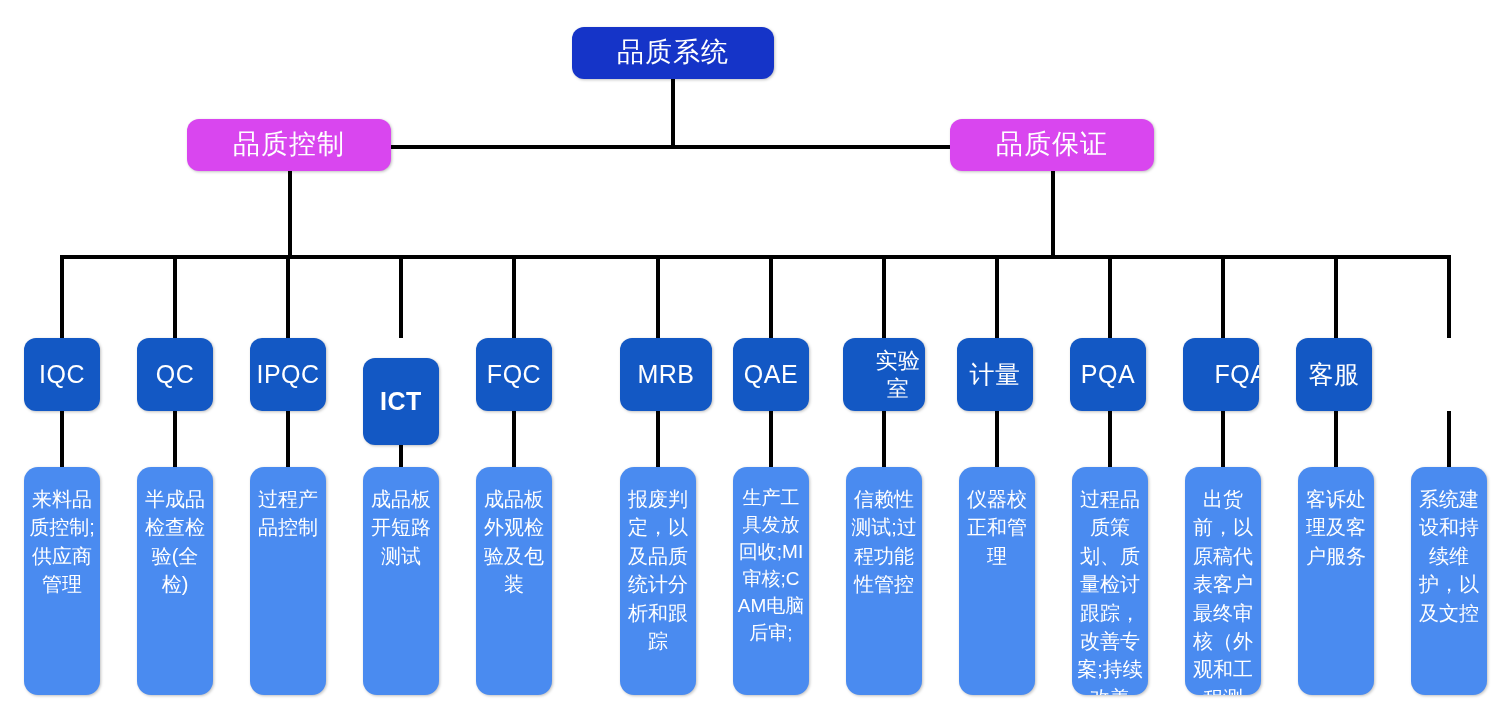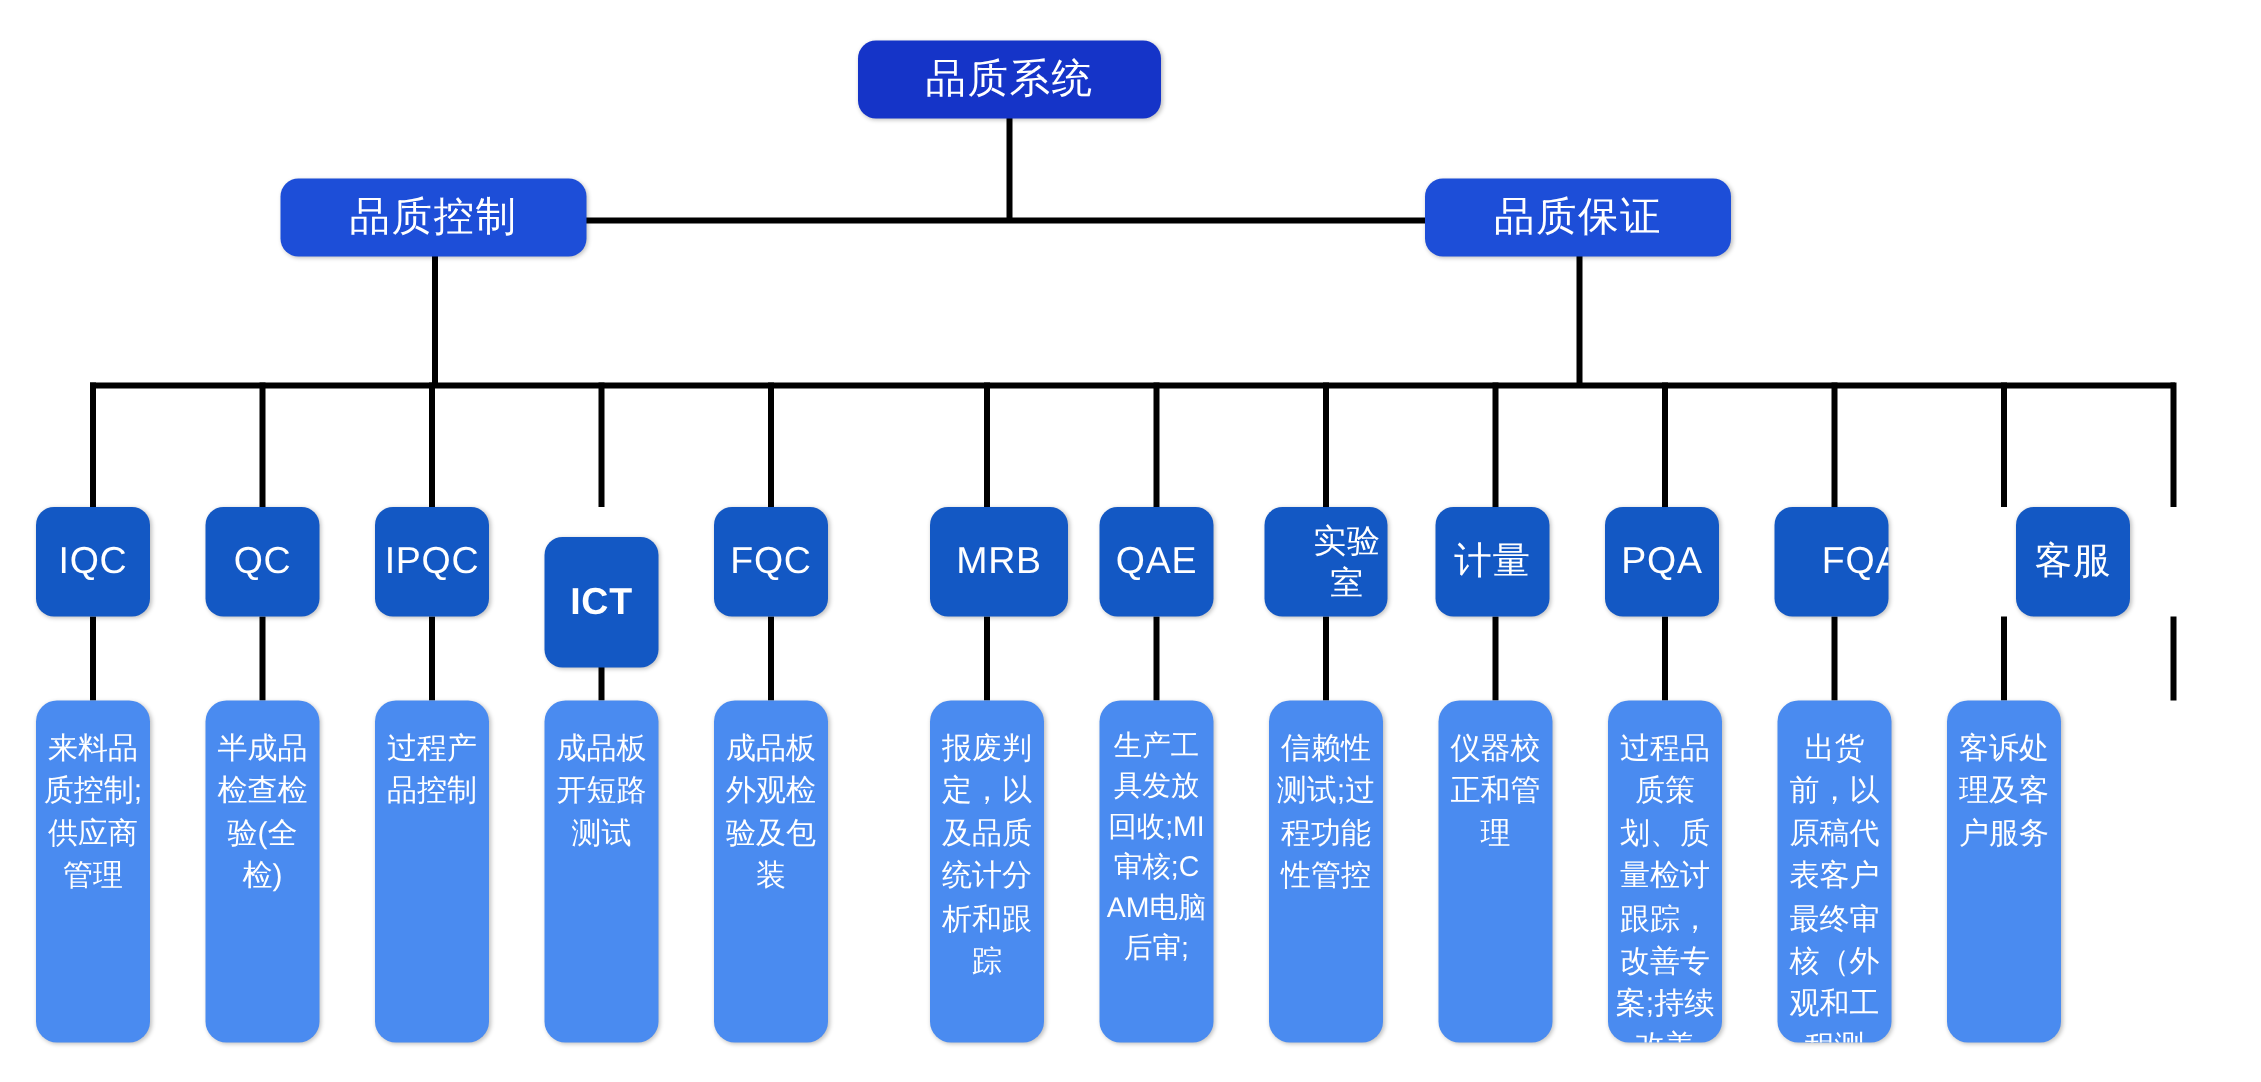--- a/index.html
+++ b/index.html
@@ -43,21 +43,21 @@
 
   
   .node-root {
     background: #1534C8;
     border-radius: 12px;
     font-size: 27px;
     letter-spacing: 1px;
   }
   
   .node-division {
-    background: #1d4ed8;
+    background: #d946ef;
     border-radius: 12px;
     font-size: 27px;
     letter-spacing: 1px;
   }
   
   .node-dept {
     background: #1358C4;
     border-radius: 12px;
     font-size: 25px;
     letter-spacing: 0.5px;
@@ -127,21 +127,21 @@
   <div class="node node-dept" style="left:137px; top:338px; width:76px; height:73px;">QC</div>
   <div class="node node-dept" style="left:250px; top:338px; width:76px; height:73px;">IPQC</div>
   <div class="node node-dept" style="left:363px; top:358px; width:76px; height:87px;font-weight:bold;">ICT</div>
   <div class="node node-dept" style="left:476px; top:338px; width:76px; height:73px;">FQC</div>
   <div class="node node-dept" style="left:620px; top:338px; width:92px; height:73px;">MRB</div>
   <div class="node node-dept" style="left:733px; top:338px; width:76px; height:73px;">QAE</div>
   <div class="node node-dept" style="left:843px; top:338px; width:82px; height:73px; font-size:22px;padding-left:28px;">实验室</div>
   <div class="node node-dept" style="left:957px; top:338px; width:76px; height:73px;text-align:center;">计量</div>
   <div class="node node-dept" style="left:1070px; top:338px; width:76px; height:73px;">PQA</div>
   <div class="node node-dept" style="left:1183px; top:338px; width:76px; height:73px;padding-left:40px;">FQA</div>
-  <div class="node node-dept" style="left:1296px; top:338px; width:76px; height:73px;margin-left:48px;">客服</div>
+  <div class="node node-dept" style="left:1296px; top:338px; width:76px; height:73px;">客服</div>
 
   <div class="node node-desc" style="left:24px; top:467px; width:76px; height:228px;">
     <span class="desc-text">来料品质控制;供应商管理</span>
   </div>
   <div class="node node-desc" style="left:137px; top:467px; width:76px; height:228px;">
     <span class="desc-text">半成品检查检验(全检)</span>
   </div>
   <div class="node node-desc" style="left:250px; top:467px; width:76px; height:228px;">
     <span class="desc-text">过程产品控制</span>
   </div>
@@ -165,14 +165,17 @@
   </div>
   <div class="node node-desc" style="left:1072px; top:467px; width:76px; height:228px;">
     <span class="desc-text">过程品质策划、质量检讨跟踪，改善专案;持续改善</span>
   </div>
   <div class="node node-desc" style="left:1185px; top:467px; width:76px; height:228px;">
     <span class="desc-text">出货前，以原稿代表客户最终审核（外观和工程测量）</span>
   </div>
   <div class="node node-desc" style="left:1298px; top:467px; width:76px; height:228px;">
     <span class="desc-text">客诉处理及客户服务</span>
   </div>
+  <div class="node node-desc" style="left:1411px; top:467px; width:76px; height:228px;">
+    <span class="desc-text">系统建设和持续维护，以及文控</span>
+  </div>
 
 </div>
 
 </body></html>

